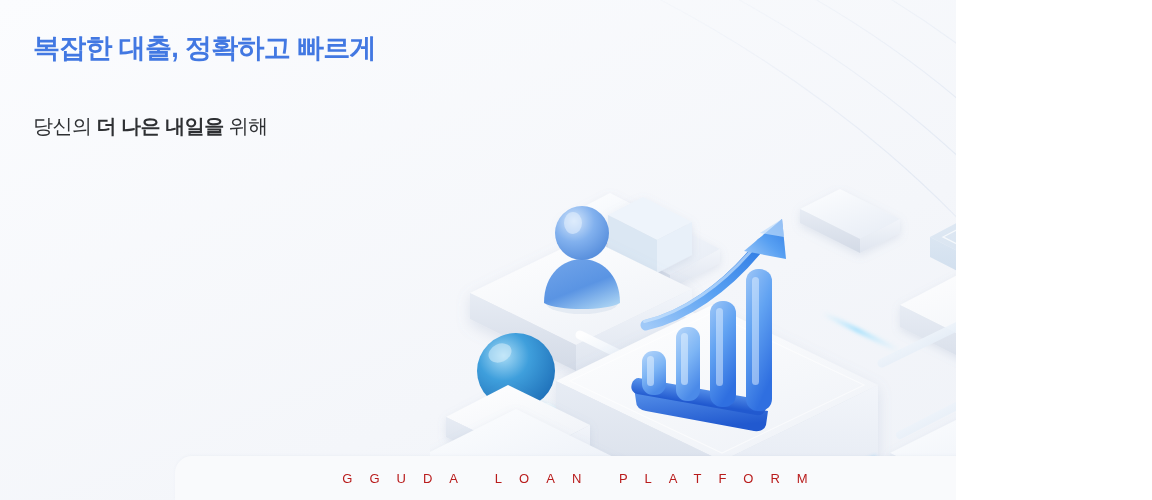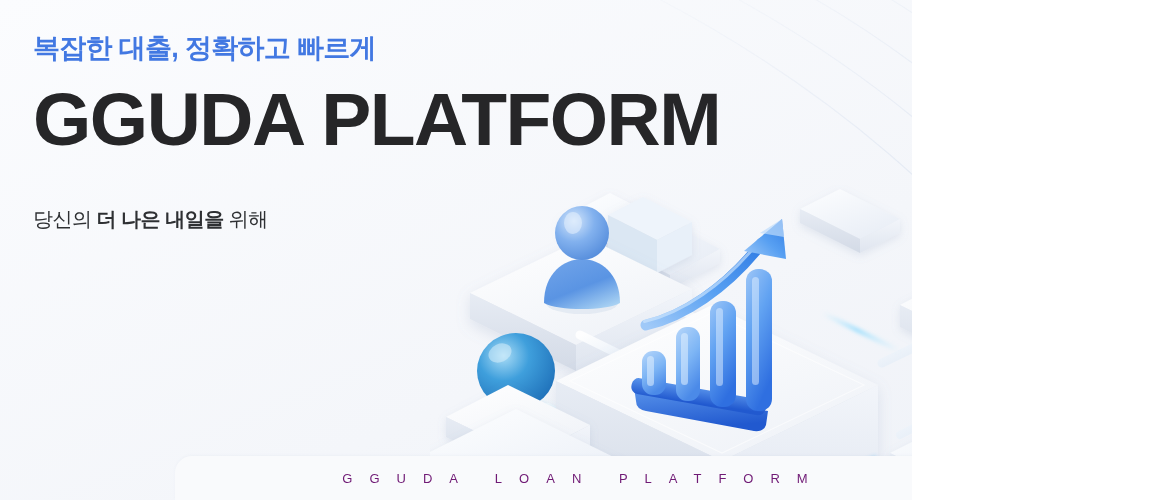--- a/index.html
+++ b/index.html
@@ -10,20 +10,21 @@
   body {
     font-family: "Liberation Sans", sans-serif;
   }
 
   #banner {
     position: relative;
     width: 912px;
     height: 500px;
     overflow: hidden;
     background: linear-gradient(145deg, #f8f9fc 0%, #f6f8fb 40%, #f4f6fa 70%, #f7f8fb 100%);
+    padding-left: 44px;
   }
 
   
   .bg-arcs {
     position: absolute;
     inset: 0;
     pointer-events: none;
   }
 
   
@@ -85,21 +86,21 @@
     display: flex;
     align-items: center;
     justify-content: center;
     box-shadow: 0 -1px 3px rgba(120,140,180,0.05);
   }
   .bottom-bar-text {
     font-size: 13px;
     font-weight: normal;
     letter-spacing: 17px;
     text-indent: 17px;
-    color: #701a75;
+    color: #b91c1c;
     white-space: nowrap;
   }
 </style>
 </head>
 <body>
 
 <div id="banner">
 
   <svg class="bg-arcs" width="1152" height="500" viewBox="0 0 1152 500" aria-hidden="true">
     <defs>
@@ -365,21 +366,20 @@
     <g filter="url(#tinyShadow)">
       <path d="M 634 252 L 692 224 L 760 258 L 702 286 Z" fill="url(#tileTop)"></path>
       <path d="M 634 252 L 702 286 L 702 306 L 634 272 Z" fill="url(#tileSideL)"></path>
     </g>
 
     <path d="M 214 306 C 290 332 360 332 440 300" stroke="url(#glowLine)" stroke-width="4" fill="none" filter="url(#glowBlurSm)"></path>
   </svg>
 
   <div class="text-block">
     <p class="tagline">복잡한 대출, 정확하고 빠르게</p>
-    <h1 class="main-title">GGUDA PLATFORM</h1>
     <p class="subtitle">
       <span class="subtitle-line">
         <span class="reg">당신의 </span><span class="bold">더 나은 내일을</span><span class="reg"> 위해</span>
       </span>
     </p>
   </div>
 
   <div class="bottom-bar">
     <span class="bottom-bar-text">GGUDA LOAN PLATFORM</span>
   </div>

